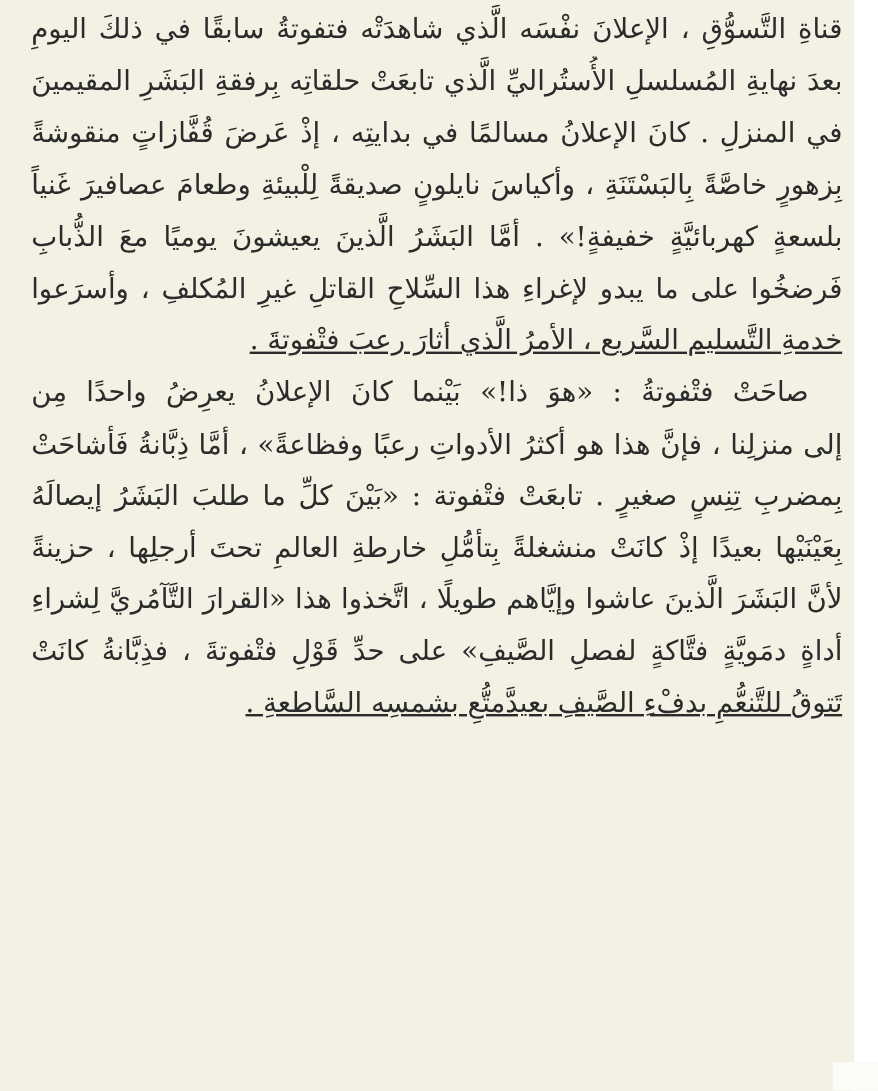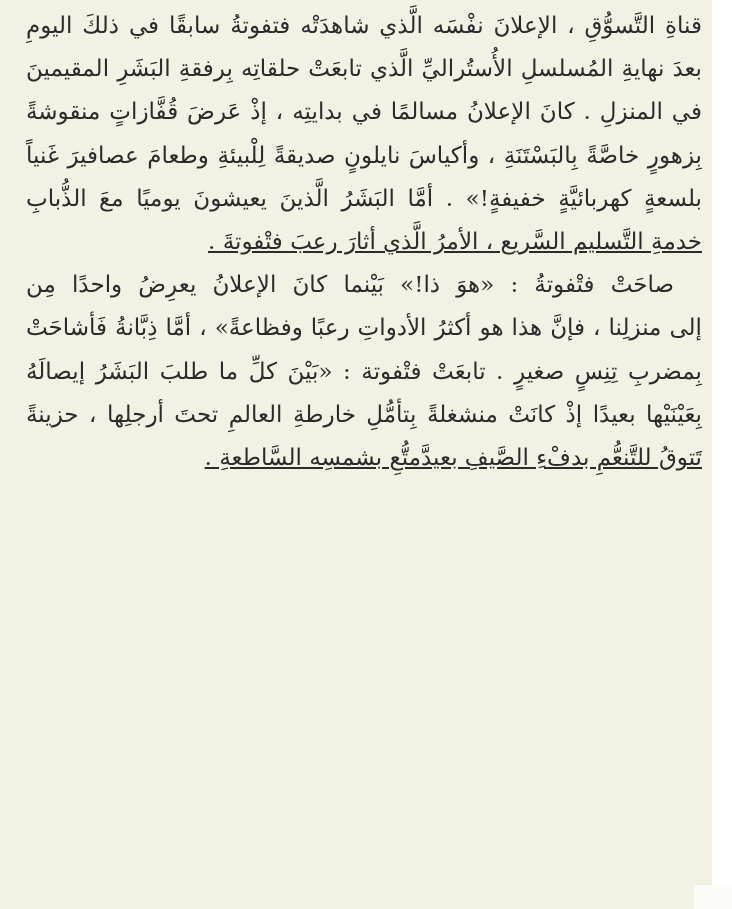--- a/index.html
+++ b/index.html
@@ -71,23 +71,26 @@
 <div class="corner-patch"></div>
 
 <div class="text-block">
 
   <div>
     <div class="line">قناةِ التَّسوُّقِ ، الإعلانَ نفْسَه الَّذي شاهدَتْه فتفوتةُ سابقًا في ذلكَ اليومِ</div>
     <div class="line">بعدَ نهايةِ المُسلسلِ الأُستُراليِّ الَّذي تابعَتْ حلقاتِه بِرفقةِ البَشَرِ المقيمينَ</div>
     <div class="line">في المنزلِ . كانَ الإعلانُ مسالمًا في بدايتِه ، إذْ عَرضَ قُفَّازاتٍ منقوشةً</div>
     <div class="line">بِزهورٍ خاصَّةً بِالبَسْتَنَةِ ، وأكياسَ نايلونٍ صديقةً لِلْبيئةِ وطعامَ عصافيرَ غَنياً</div>
     <div class="line">بلسعةٍ كهربائيَّةٍ خفيفةٍ!» . أمَّا البَشَرُ الَّذينَ يعيشونَ يوميًا معَ الذُّبابِ</div>
+    <div class="line">فَرضخُوا على ما يبدو لإغراءِ هذا السِّلاحِ القاتلِ غيرِ المُكلفِ ، وأسرَعوا</div>
     <div class="line last">خدمةِ التَّسليم السَّريع ، الأمرُ الَّذي أثارَ رعبَ فتْفوتةَ .</div>
   </div>
 
   <div>
     <div class="line indent">صاحَتْ فتْفوتةُ : «هوَ ذا!» بَيْنما كانَ الإعلانُ يعرِضُ واحدًا مِن</div>
     <div class="line">إلى منزلِنا ، فإنَّ هذا هو أكثرُ الأدواتِ رعبًا وفظاعةً» ، أمَّا ذِبَّانةُ فَأشاحَتْ</div>
     <div class="line">بِمضربِ تِنِسٍ صغيرٍ . تابعَتْ فتْفوتة : «بَيْنَ كلِّ ما طلبَ البَشَرُ إيصالَهُ</div>
     <div class="line">بِعَيْنَيْها بعيدًا إذْ كانَتْ منشغلةً بِتأمُّلِ خارطةِ العالمِ تحتَ أرجلِها ، حزينةً</div>
+    <div class="line">لأنَّ البَشَرَ الَّذينَ عاشوا وإيَّاهم طويلًا ، اتَّخذوا هذا «القرارَ التَّآمُريَّ لِشراءِ</div>
+    <div class="line">أداةٍ دمَويَّةٍ فتَّاكةٍ لفصلِ الصَّيفِ» على حدِّ قَوْلِ فتْفوتةَ ، فذِبَّانةُ كانَتْ</div>
     <div class="line last">تَتوقُ للتَّنعُّمِ بدفْءِ الصَّيفِ بعيدَّمتُّعِ بشمسِه السَّاطعةِ .</div>
   </div>
 </div>
 
 </body></html>

